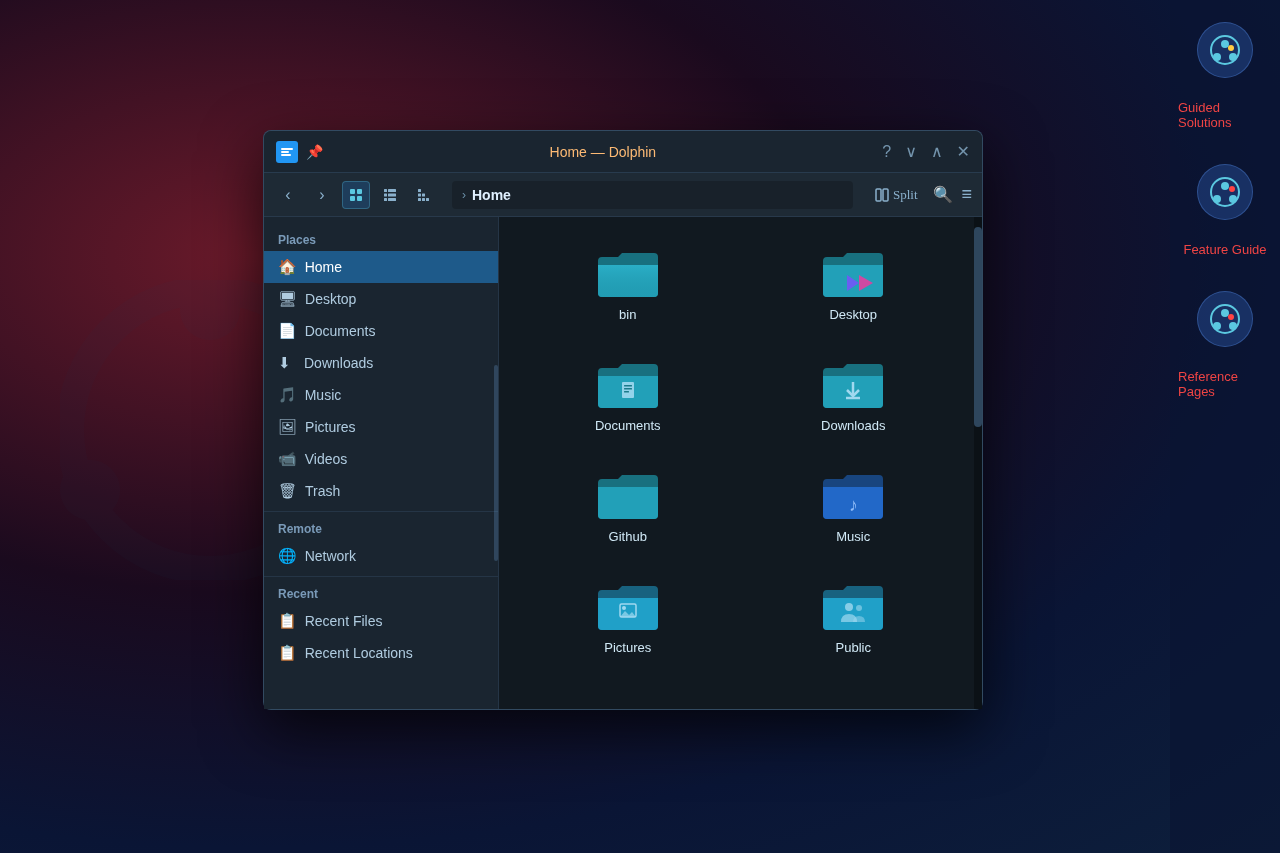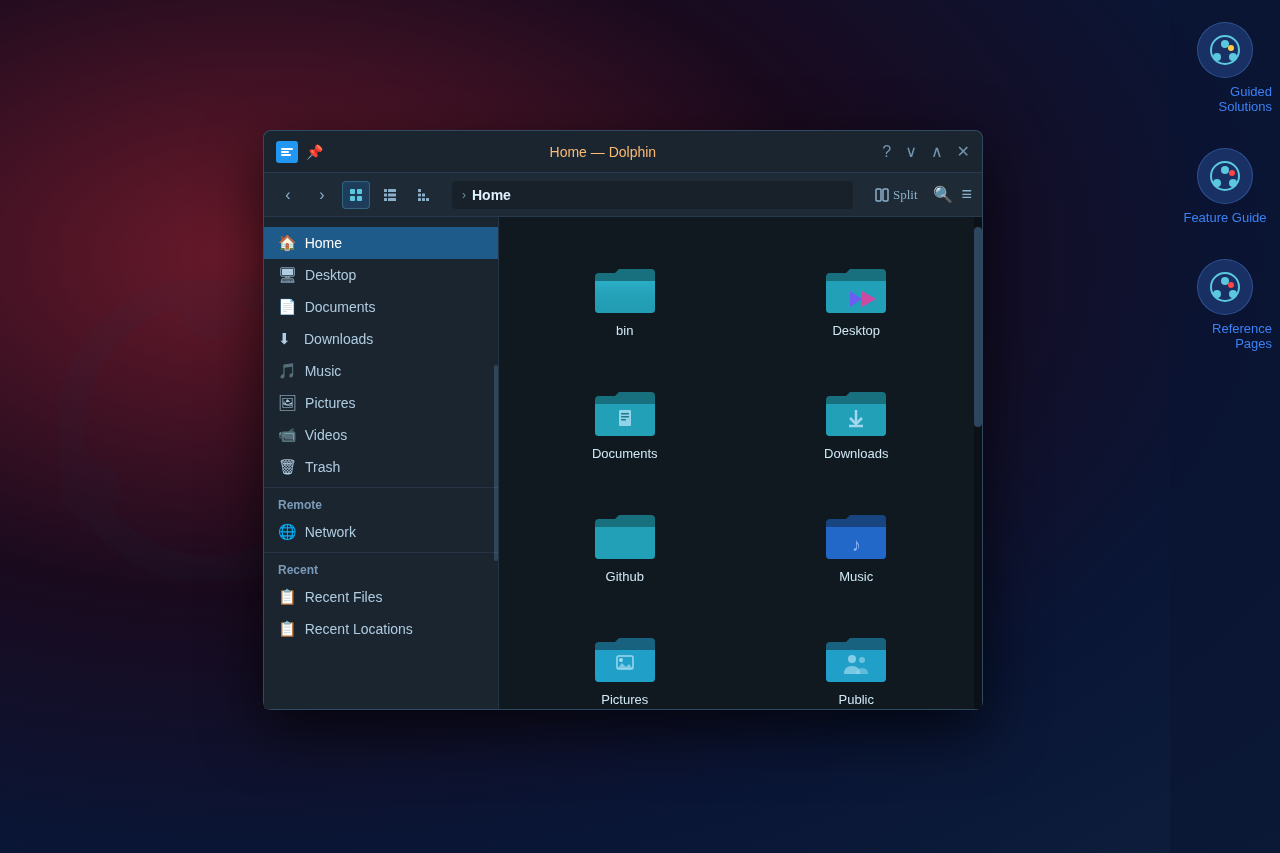--- a/index.html
+++ b/index.html
@@ -34,26 +34,27 @@
       flex-direction: column;
       align-items: center;
       padding-top: 10px;
       gap: 10px;
     }
 
     .sidebar-item {
       display: flex;
       flex-direction: column;
       align-items: center;
-      color: #3b82f6;
+      color: #ef4444;
       font-size: 13px;
-      text-align: right;
+      text-align: left;
       padding: 12px 8px;
       cursor: pointer;
       width: 100%;
+      gap: 16px;
     }
 
     .sidebar-icon-circle {
       width: 56px;
       height: 56px;
       border-radius: 50%;
       background: rgba(30, 60, 120, 0.7);
       display: flex;
       align-items: center;
       justify-content: center;
@@ -275,22 +276,22 @@
     .file-grid-container {
       flex: 1;
       background: #111920;
       overflow-y: auto;
       position: relative;
     }
 
     .file-grid {
       display: grid;
       grid-template-columns: repeat(2, 1fr);
-      gap: 20px;
-      padding: 32px 20px;
+      gap: 8px;
+      padding: 16px 20px;
     }
 
     .file-item {
       display: flex;
       flex-direction: column;
       align-items: center;
       padding: 14px 10px;
       cursor: pointer;
       border-radius: 6px;
       gap: 8px;
@@ -483,20 +484,21 @@
         <span>Split</span>
       </div>
       <span style="color:#8ab0cc; cursor:pointer; font-size:16px;">🔍</span>
       <span style="color:#8ab0cc; cursor:pointer; font-size:18px; font-weight:bold;">≡</span>
     </div>
   </div>
 
   <div class="main-content">
 
     <div class="places-sidebar" style="position:relative;">
+      <div class="places-section-title">Places</div>
 
       <div class="places-item active">
         <span class="places-item-icon">🏠</span>
         <span>Home</span>
       </div>
       <div class="places-item">
         <span class="places-item-icon">🖥</span>
         <span>Desktop</span>
       </div>
       <div class="places-item">

